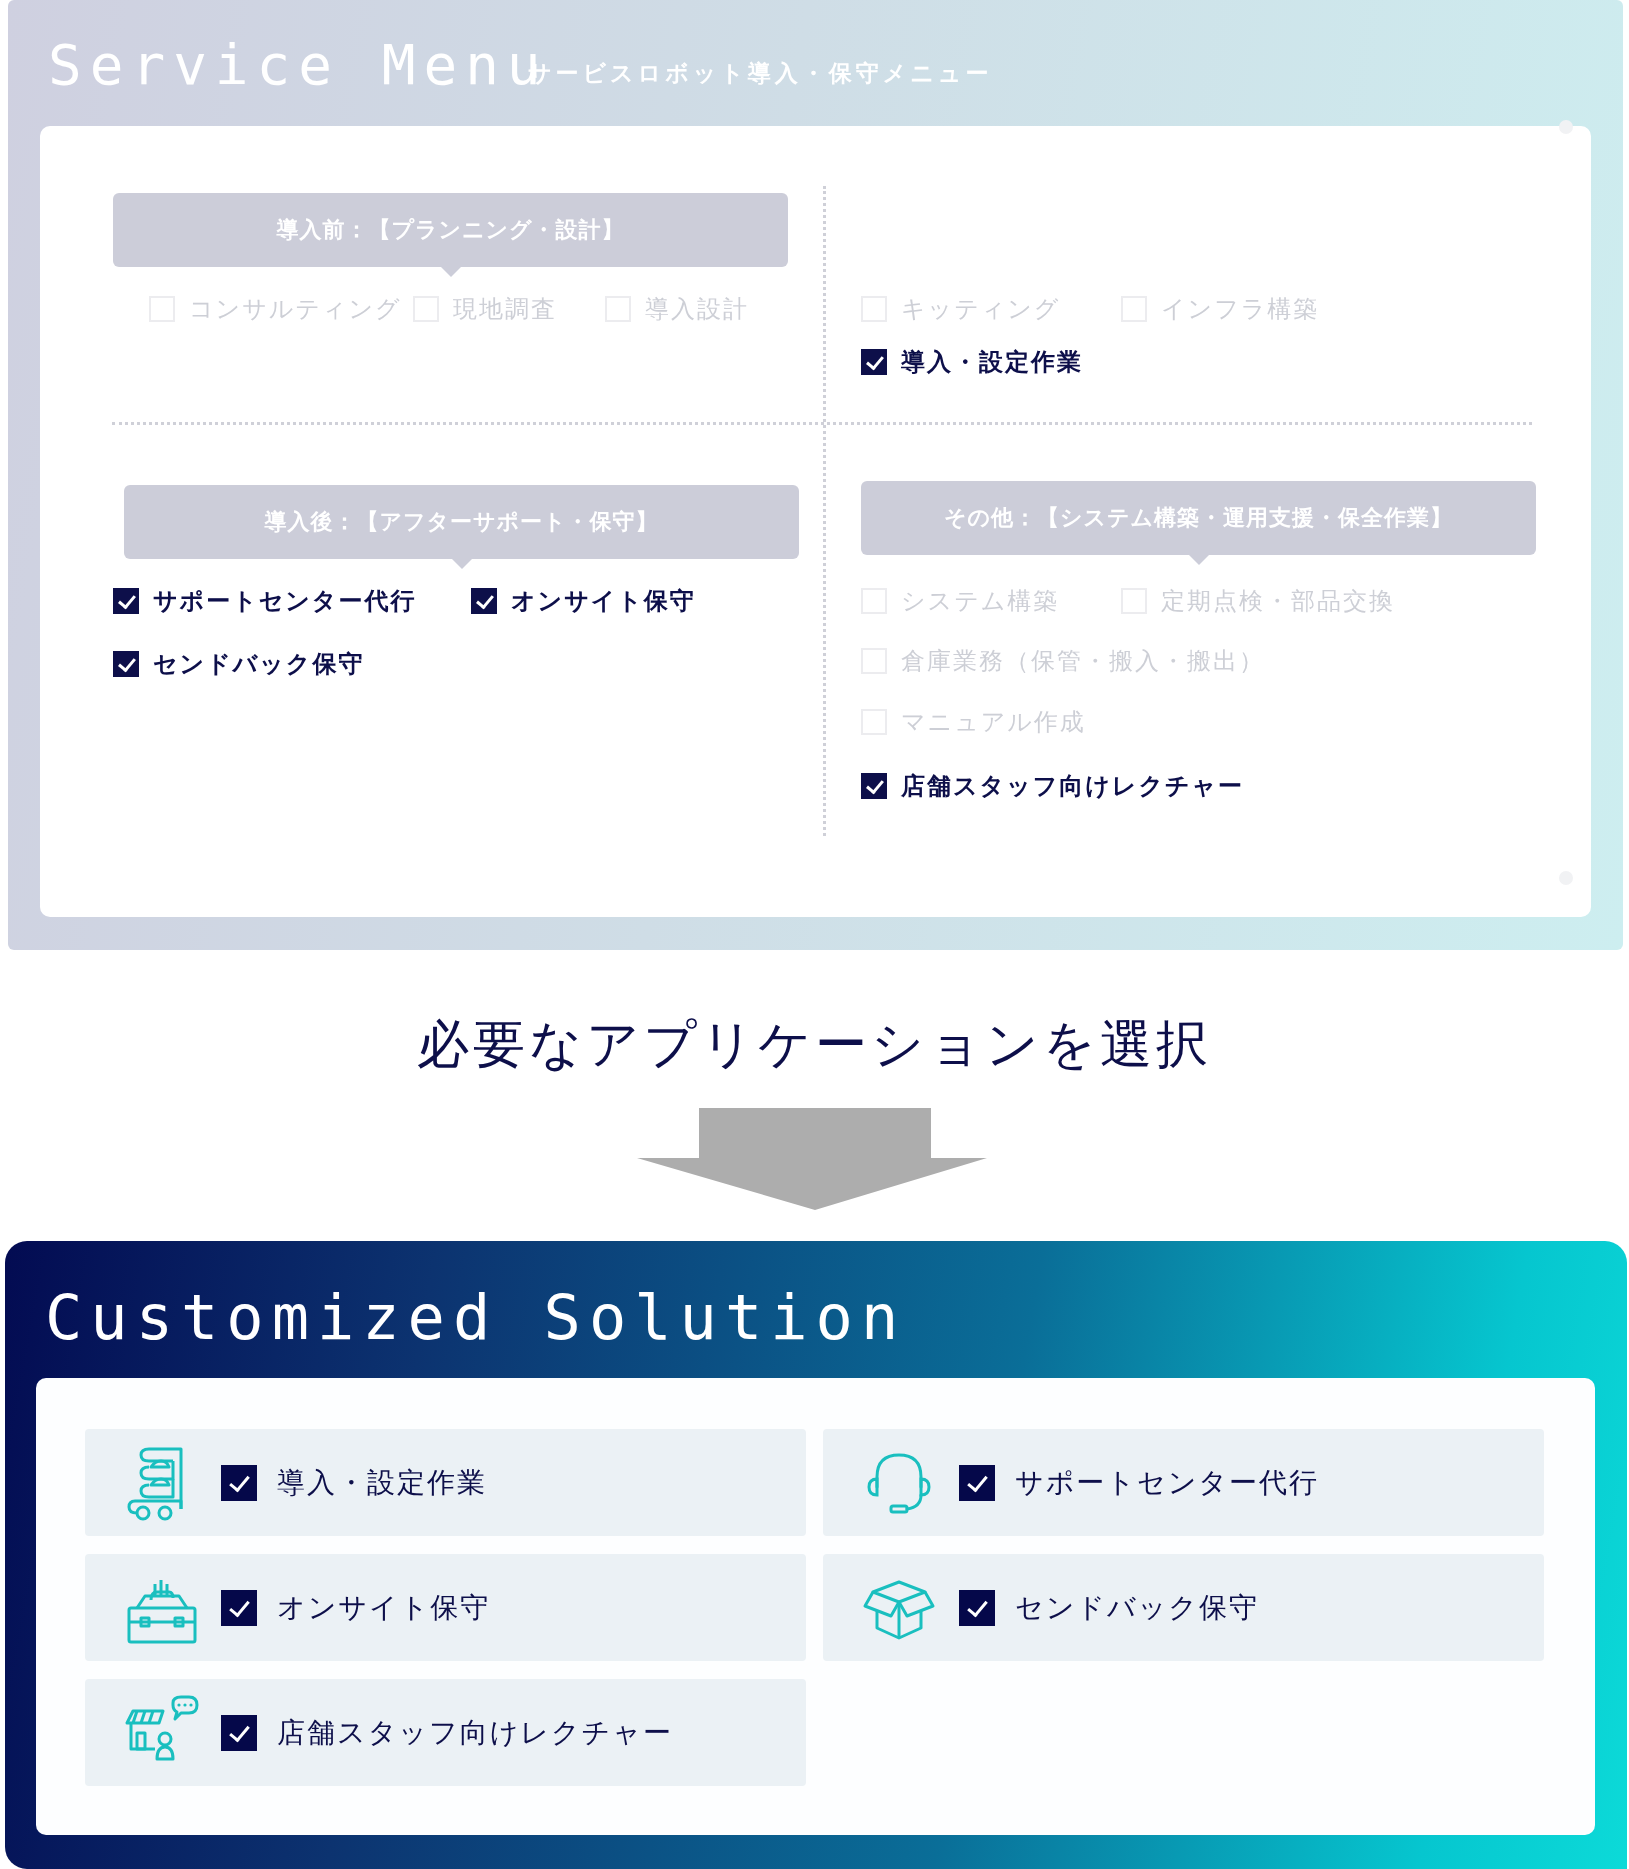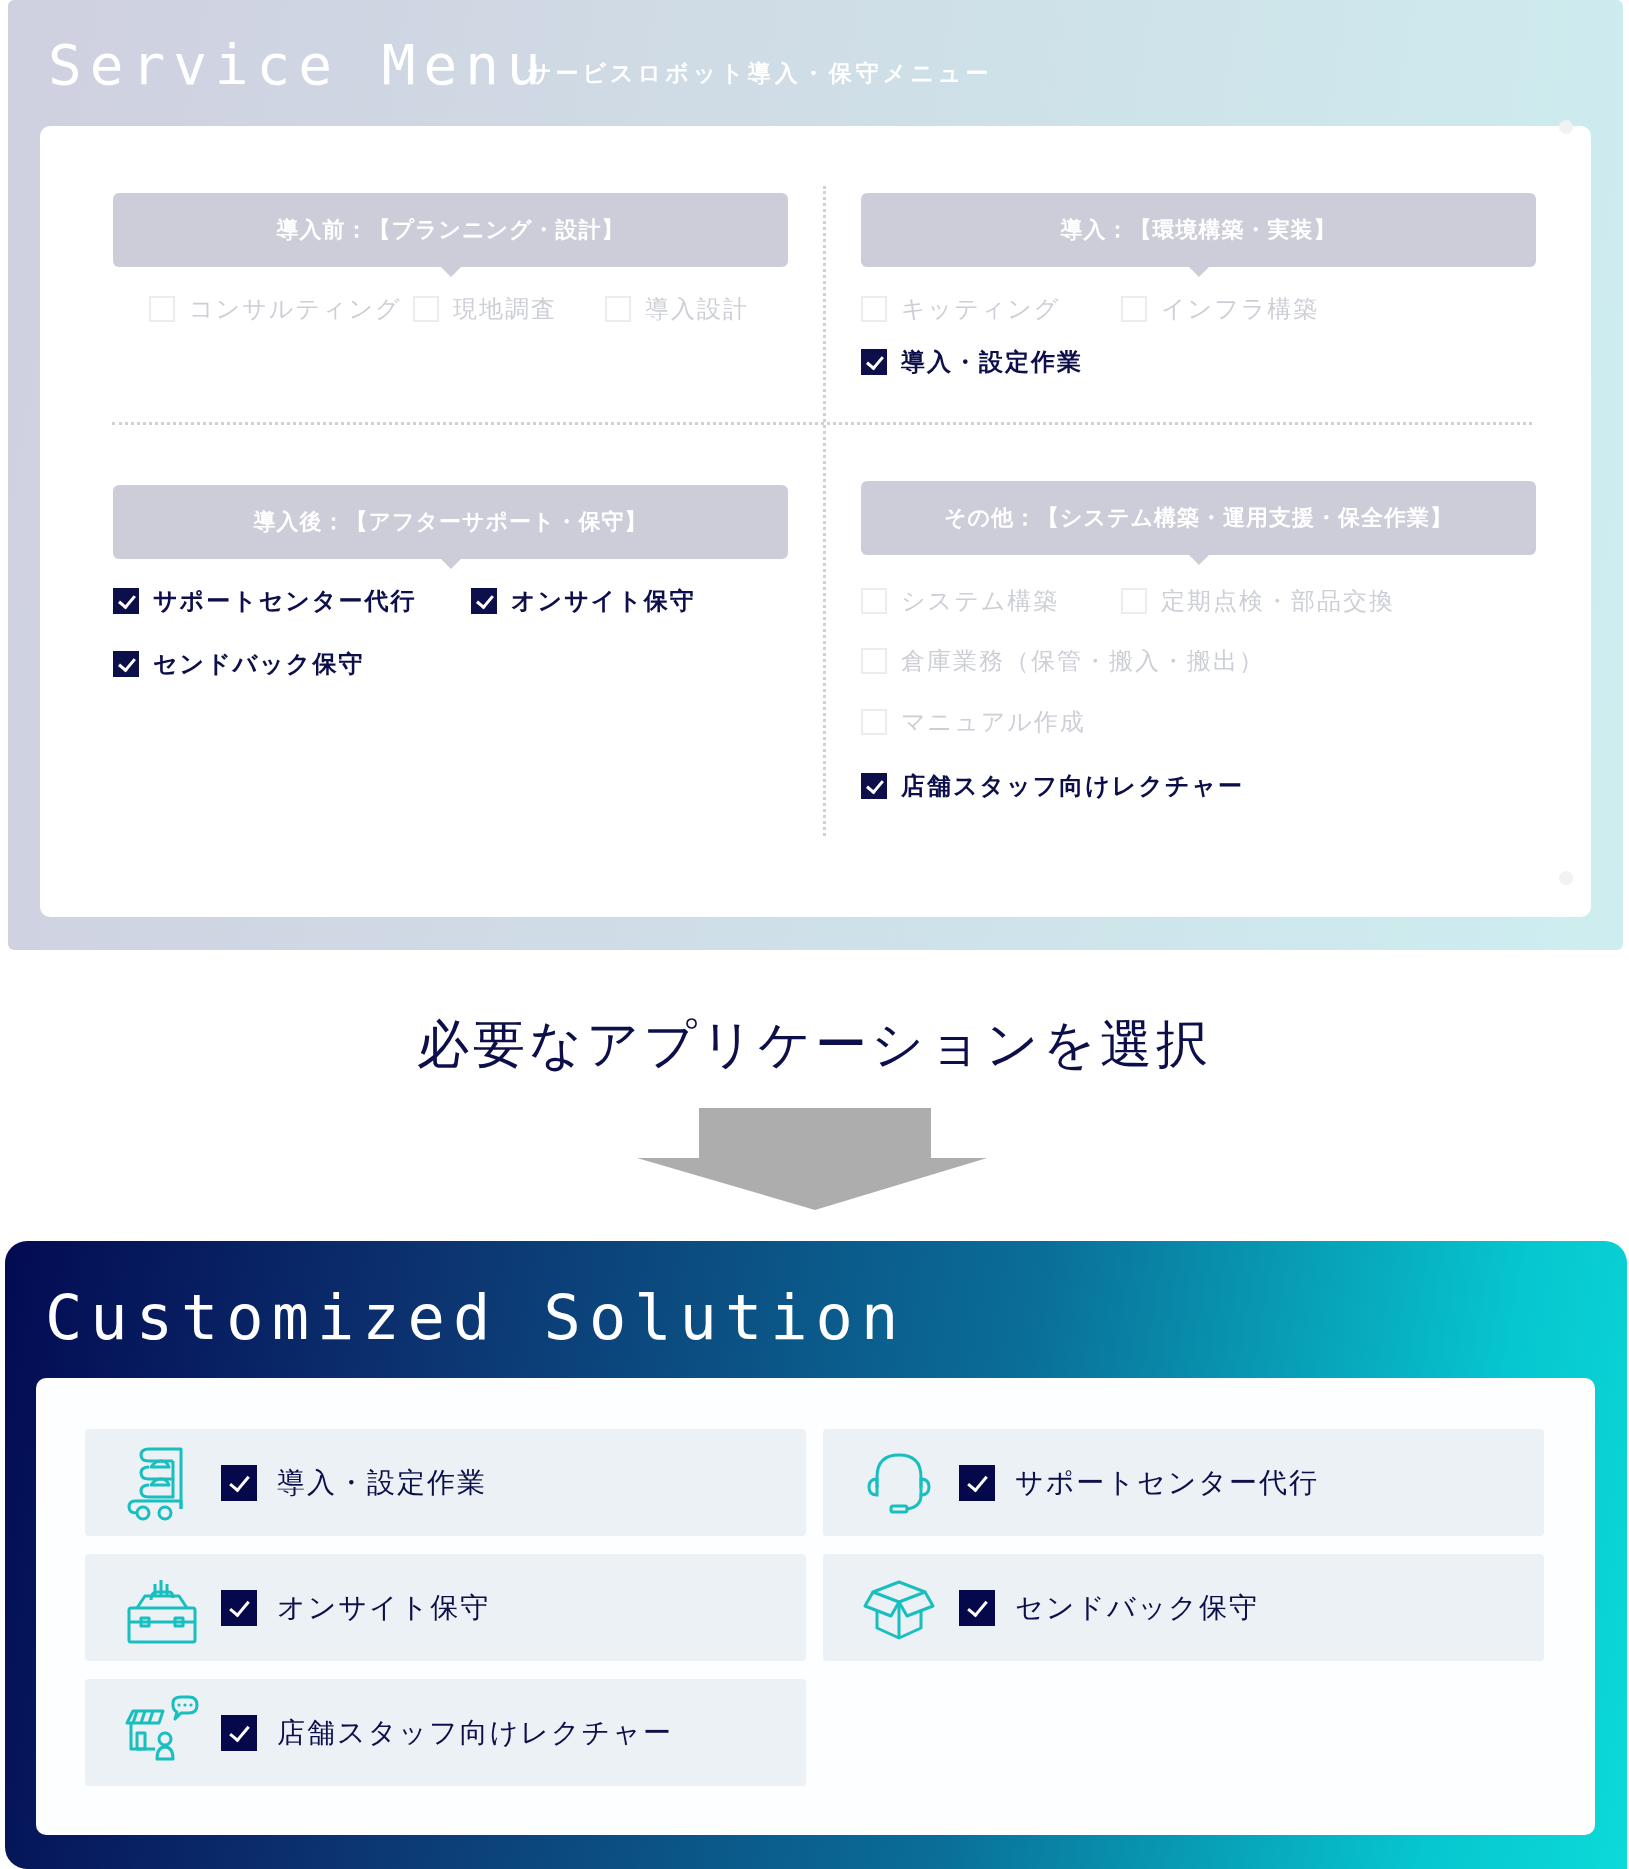--- a/index.html
+++ b/index.html
@@ -124,35 +124,34 @@
     </div>
     <div class="opt off" style="left:373px; top:167px;">
       <span class="box"></span>
       <span>現地調査</span>
     </div>
     <div class="opt off" style="left:565px; top:167px;">
       <span class="box"></span>
       <span>導入設計</span>
     </div>
 
-    <div class="cat-header" style="left:821px; top:67px;">導入：【環境構築・実装】</div>
     <div class="opt off" style="left:821px; top:167px;">
       <span class="box"></span>
       <span>キッティング</span>
     </div>
     <div class="opt off" style="left:1081px; top:167px;">
       <span class="box"></span>
       <span>インフラ構築</span>
     </div>
     <div class="opt on" style="left:821px; top:220px;">
       <span class="box"></span>
       <span>導入・設定作業</span>
     </div>
 
-    <div class="cat-header" style="left:73px; top:359px;">導入後：【アフターサポート・保守】</div>
+    <div class="cat-header" style="left:84px; top:359px;">導入後：【アフターサポート・保守】</div>
     <div class="opt on" style="left:73px; top:459px;">
       <span class="box"></span>
       <span>サポートセンター代行</span>
     </div>
     <div class="opt on" style="left:431px; top:459px;">
       <span class="box"></span>
       <span>オンサイト保守</span>
     </div>
     <div class="opt on" style="left:73px; top:522px;">
       <span class="box"></span>

